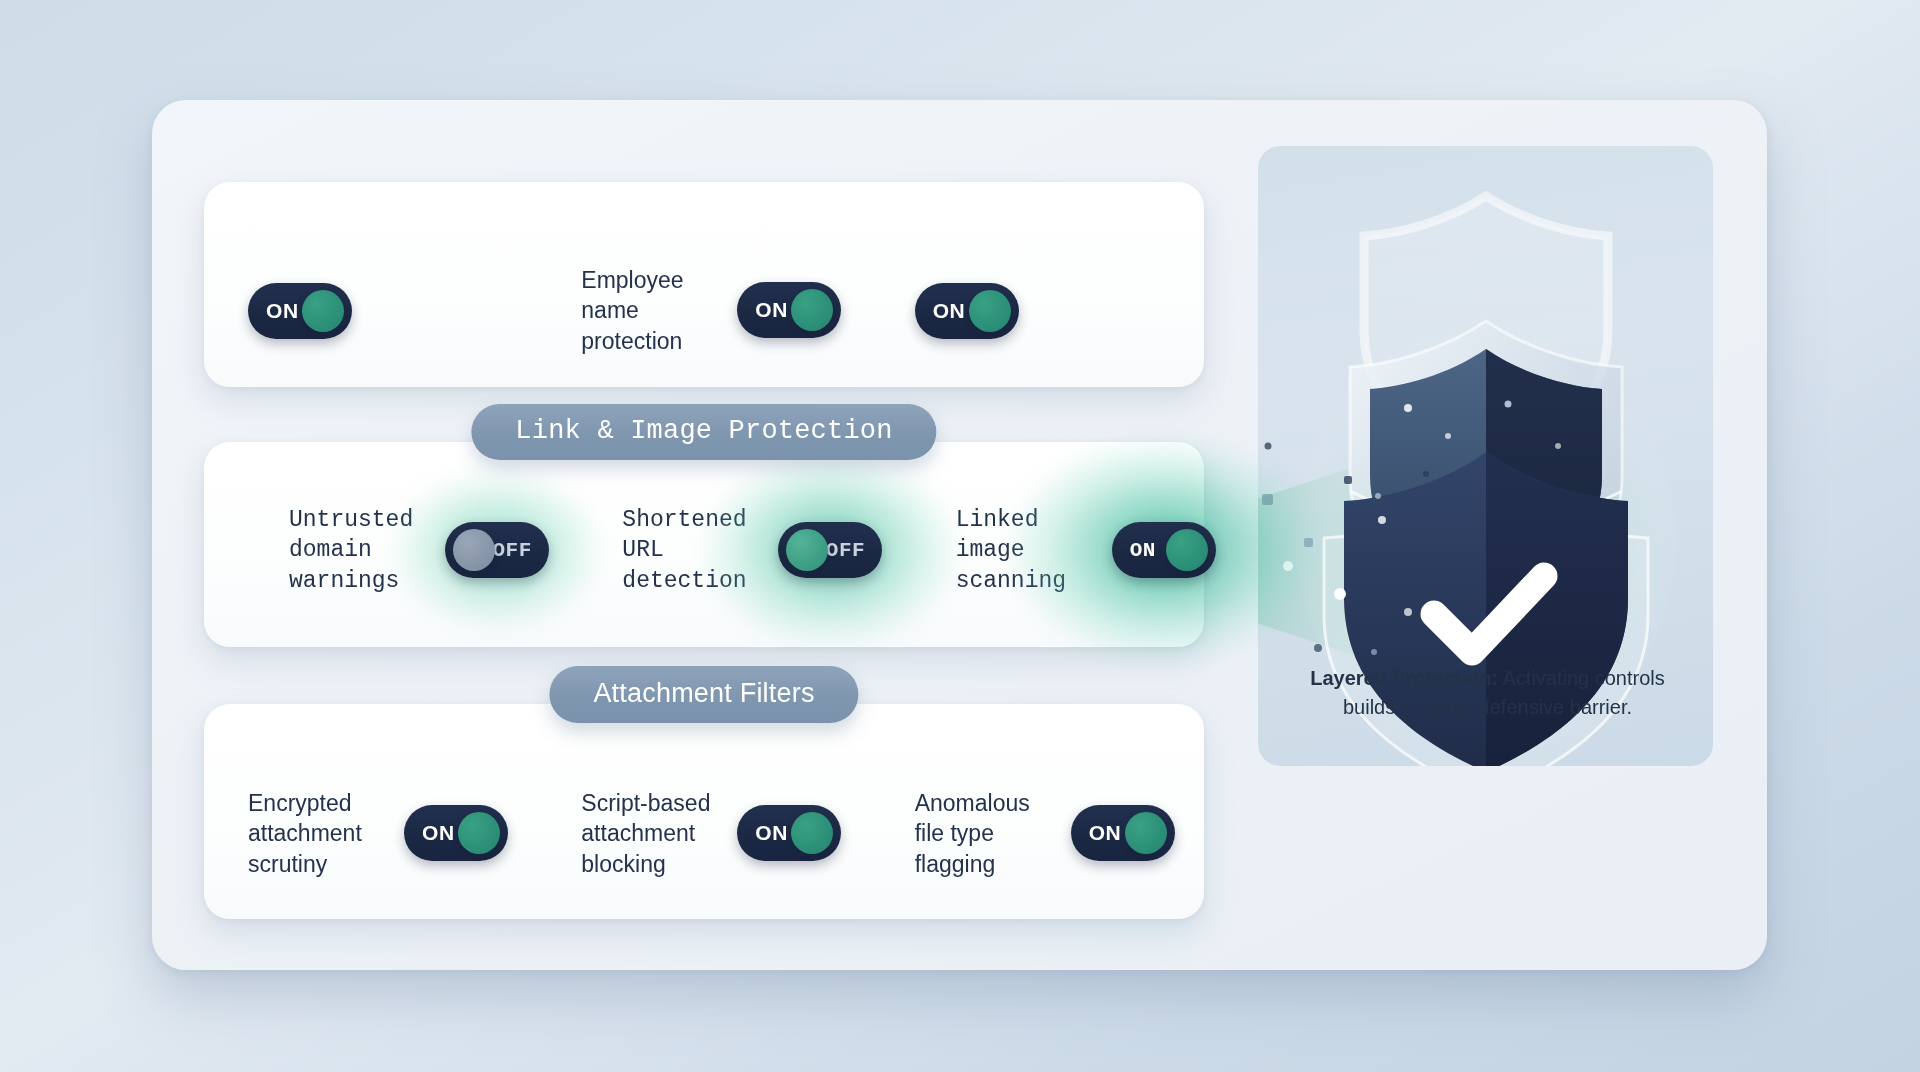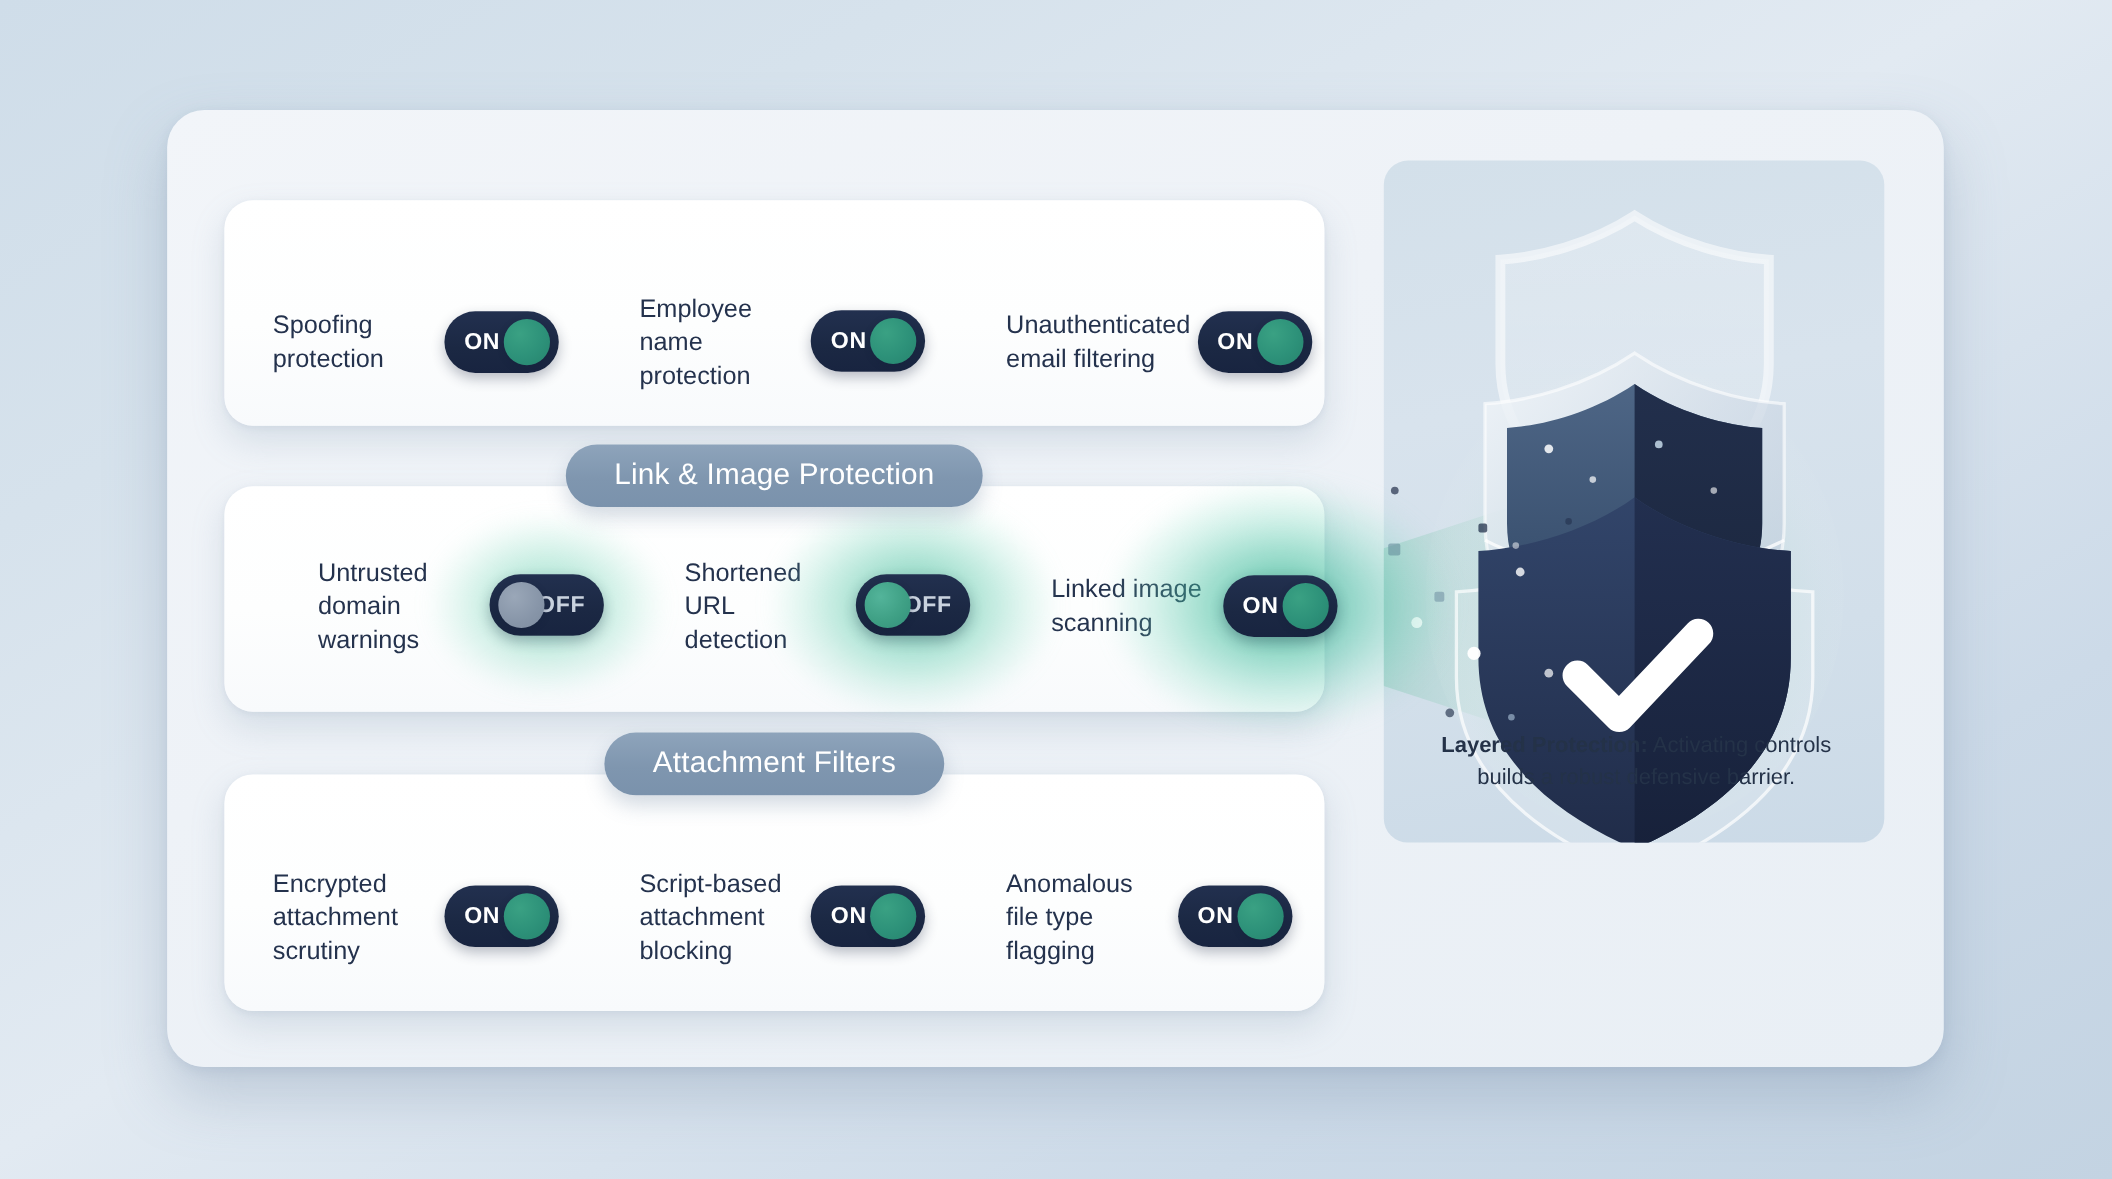--- a/index.html
+++ b/index.html
@@ -17,21 +17,21 @@
     border-radius:34px;
     box-shadow:0 26px 54px rgba(120,142,166,.34), 0 3px 10px rgba(130,150,175,.18);
   }
 
   
   .left-col{
     position:absolute;left:204px;top:172px;width:1000px;height:740px;
   }
   .section{position:absolute;left:0;width:1000px;}
   .section.s0{top:0;height:205px;}
-  .section.s1{top:260px;height:205px;}
+  .section.s1{top:260px;height:205px;font-family:Liberation Mono, monospace;}
   .section.s2{top:522px;height:215px;}
 
   .card{
     position:absolute;left:0;top:10px;width:1000px;height:100%;
     background:linear-gradient(180deg,#ffffff 0%,#fdfefe 55%,#f8fafc 100%);
     border-radius:26px;
     box-shadow:0 14px 30px rgba(125,148,172,.22), 0 2px 6px rgba(130,150,175,.12);
   }
 
   .pill{
@@ -134,37 +134,35 @@
 
 <div class="frame"></div>
 
 <div class="left-col">
 
   <div class="section s0">
     <div class="card"></div>
     <div class="row r0">
 
       <div class="item">
-        <span class="label">Spoofing protection</span>
         <div class="toggle on">
           <span class="state">ON</span>
           <span class="knob"></span>
         </div>
       </div>
 
       <div class="item">
         <span class="label">Employee name protection</span>
         <div class="toggle on">
           <span class="state">ON</span>
           <span class="knob"></span>
         </div>
       </div>
 
       <div class="item wide">
-        <span class="label">Unauthenticated email filtering</span>
         <div class="toggle on">
           <span class="state">ON</span>
           <span class="knob"></span>
         </div>
       </div>
 
     </div>
   </div>
 
   <div class="section s1">

